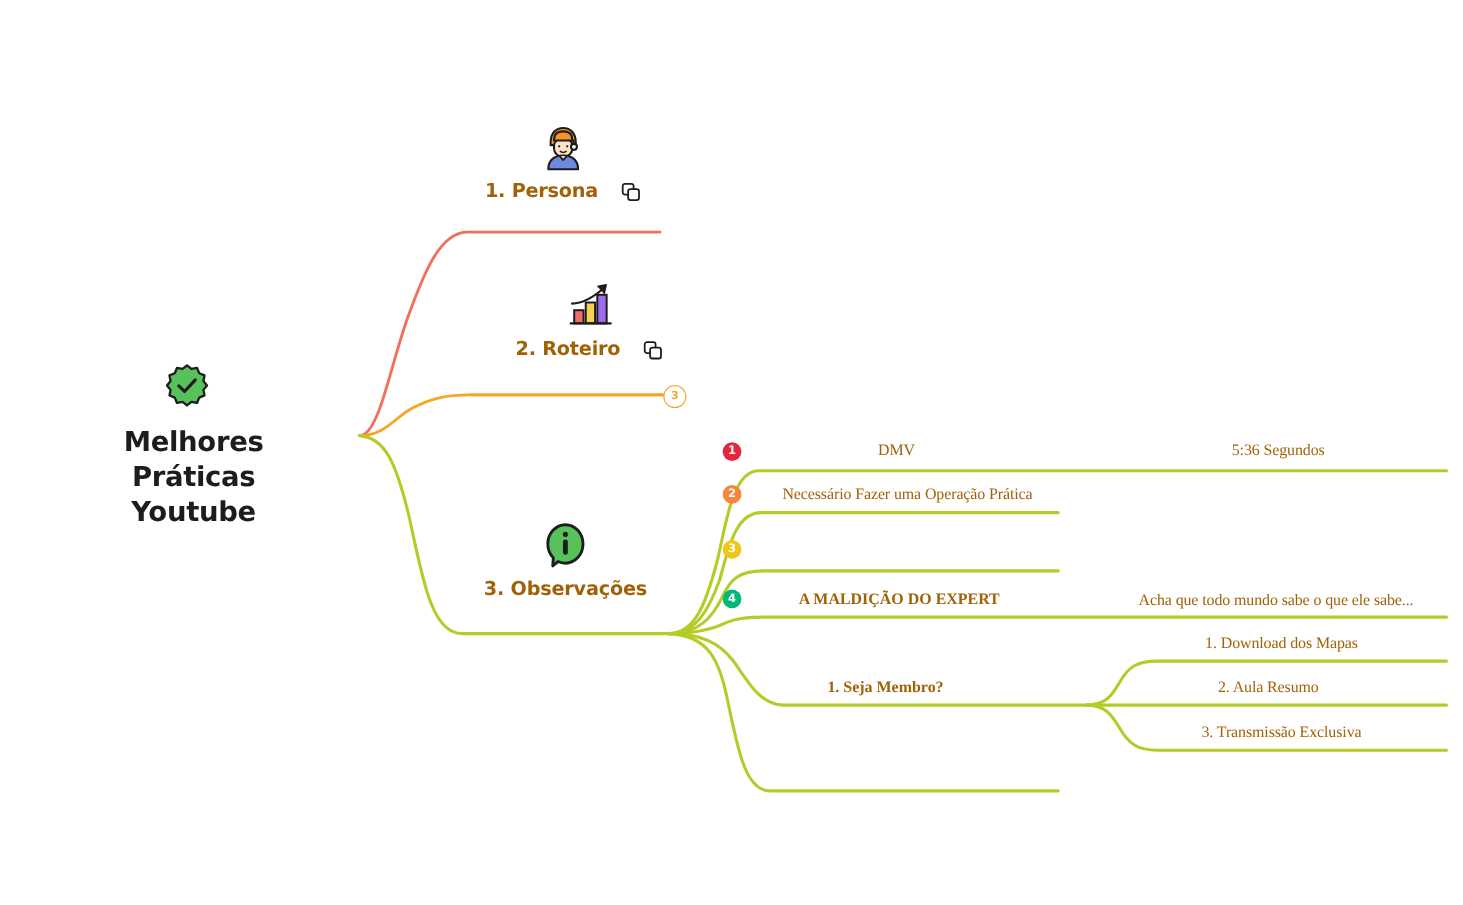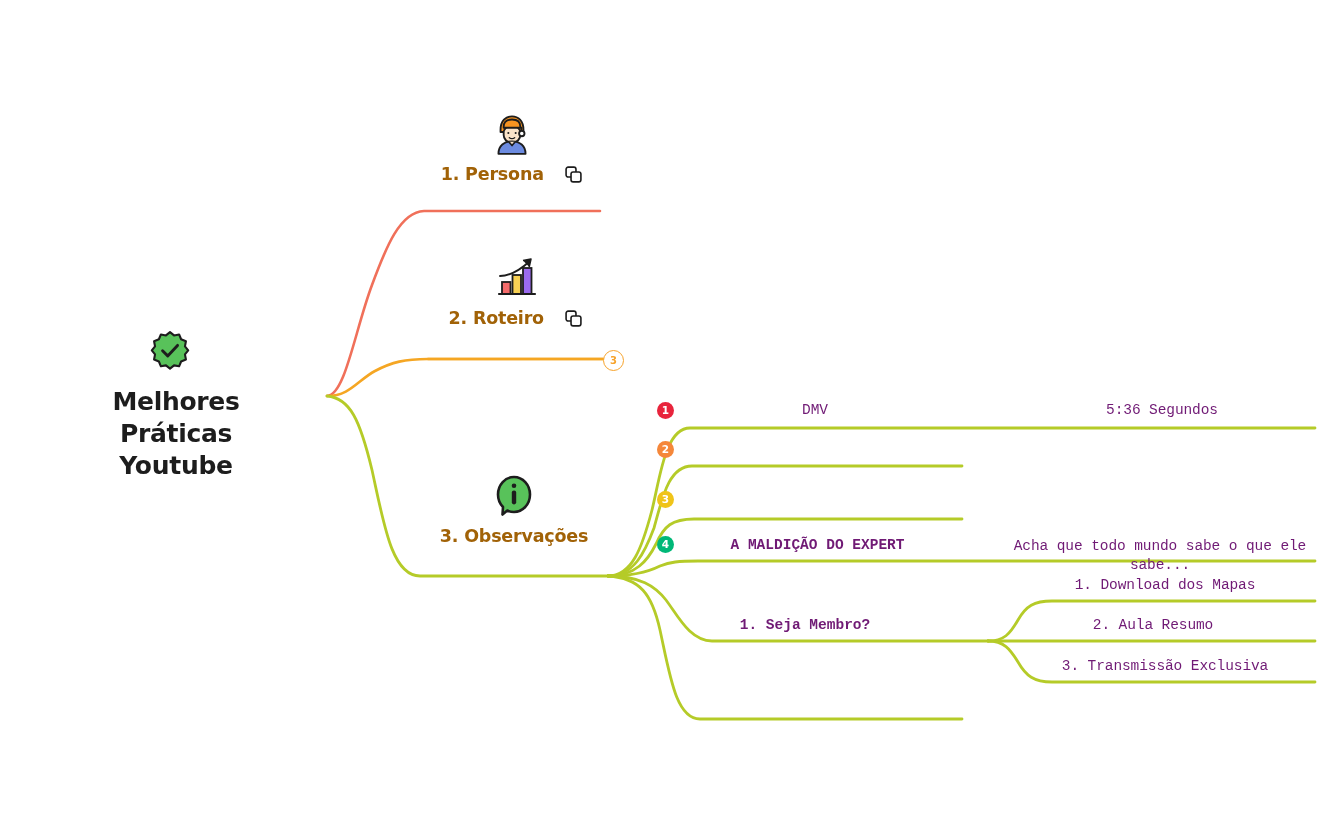--- a/index.html
+++ b/index.html
@@ -30,22 +30,22 @@
   .mainnode .mlabel{
     font-family:"DejaVu Sans", sans-serif;
     font-weight:700;font-size:17.5px;color:#a16207;letter-spacing:-.2px;
     display:inline-block;vertical-align:middle;
   }
   .copy-ico{display:inline-block;vertical-align:middle;margin-left:16px;}
 
   
   .leaf{
     position:absolute;
-    font-family:Liberation Mono, monospace;
-    font-size:14.5px;color:#701a75;
+    font-family:Liberation Serif, serif;
+    font-size:14.5px;color:#a16207;
     text-align:center;line-height:1.33;
     letter-spacing:-.1px;
   }
   .leaf.bold{font-weight:700;font-size:14.5px;letter-spacing:0px;}
   .numbadge{
     position:absolute;width:17px;height:17px;border-radius:50%;
     display:flex;align-items:center;justify-content:center;
     color:#fff;font-family:"DejaVu Sans", sans-serif;
     font-size:10.5px;font-weight:700;line-height:1;
   }
@@ -111,21 +111,21 @@
       <path d="M11 44 C11 36 16.5 32 24 32 C31.5 32 37 36 37 44 Z" fill="#6C8BE0" stroke="#1d1d1d" stroke-width="1.8" stroke-linejoin="round"></path>
       <path d="M21 32.5 L24 36 L27 32.5" fill="#FAE3C8" stroke="#1d1d1d" stroke-width="1.6" stroke-linejoin="round"></path>
     </svg>
     <span class="mlabel">1. Persona</span>
     <svg class="copy-ico" width="19" height="19" viewBox="0 0 20 20" xmlns="http://www.w3.org/2000/svg">
       <rect x="2.2" y="2.2" width="10.4" height="10.4" rx="2.2" fill="none" stroke="#1d1d1d" stroke-width="1.7"></rect>
       <rect x="7.4" y="7.4" width="10.4" height="10.4" rx="2.2" fill="#fff" stroke="#1d1d1d" stroke-width="1.7"></rect>
     </svg>
   </div>
 
-  <div class="mainnode" id="node-roteiro" style="left:428px;top:256px;width:176px;">
+  <div class="mainnode" id="node-roteiro" style="left:448px;top:256px;width:176px;">
     <svg class="icon" width="50" height="46" viewBox="0 0 50 46" xmlns="http://www.w3.org/2000/svg">
       <rect x="11" y="26" width="8.5" height="12" fill="#F46B6B" stroke="#1d1d1d" stroke-width="1.8"></rect>
       <rect x="21.5" y="19" width="8.5" height="19" fill="#F7D154" stroke="#1d1d1d" stroke-width="1.8"></rect>
       <rect x="32" y="12" width="8.5" height="26" fill="#9B6BF0" stroke="#1d1d1d" stroke-width="1.8"></rect>
       <path d="M8 38 L44 38" stroke="#1d1d1d" stroke-width="2.2" stroke-linecap="round"></path>
       <path d="M9 20 C18 20 28 15 39 5" fill="none" stroke="#1d1d1d" stroke-width="1.9" stroke-linecap="round"></path>
       <path d="M32 4.4 L40 3 L38.2 11" fill="#1d1d1d" stroke="#1d1d1d" stroke-width="1.5" stroke-linejoin="round"></path>
     </svg>
     <span class="mlabel">2. Roteiro</span>
     <svg class="copy-ico" width="19" height="19" viewBox="0 0 20 20" xmlns="http://www.w3.org/2000/svg">
@@ -155,20 +155,23 @@
   <div class="leaf" style="left:690px;top:401px;width:250px;">
     <span>DMV</span>
   </div>
   <div class="leaf" style="left:1012px;top:401px;width:300px;">
     <span>5:36 Segundos</span>
   </div>
 
   <div class="numbadge" style="left:657px;top:441px;background:#F5873A;">
     <span>2</span>
   </div>
+  <div class="leaf" style="left:690px;top:441px;width:270px;">
+    <span>Necessário Fazer uma Operação Prática</span>
+  </div>
 
   <div class="numbadge" style="left:657px;top:491px;background:#F0C419;">
     <span>3</span>
   </div>
 
   <div class="numbadge" style="left:657px;top:536px;background:#00B878;">
     <span>4</span>
   </div>
   <div class="leaf" style="left:1000px;top:537px;width:320px;">
     <span>Acha que todo mundo sabe o que ele sabe...</span>

